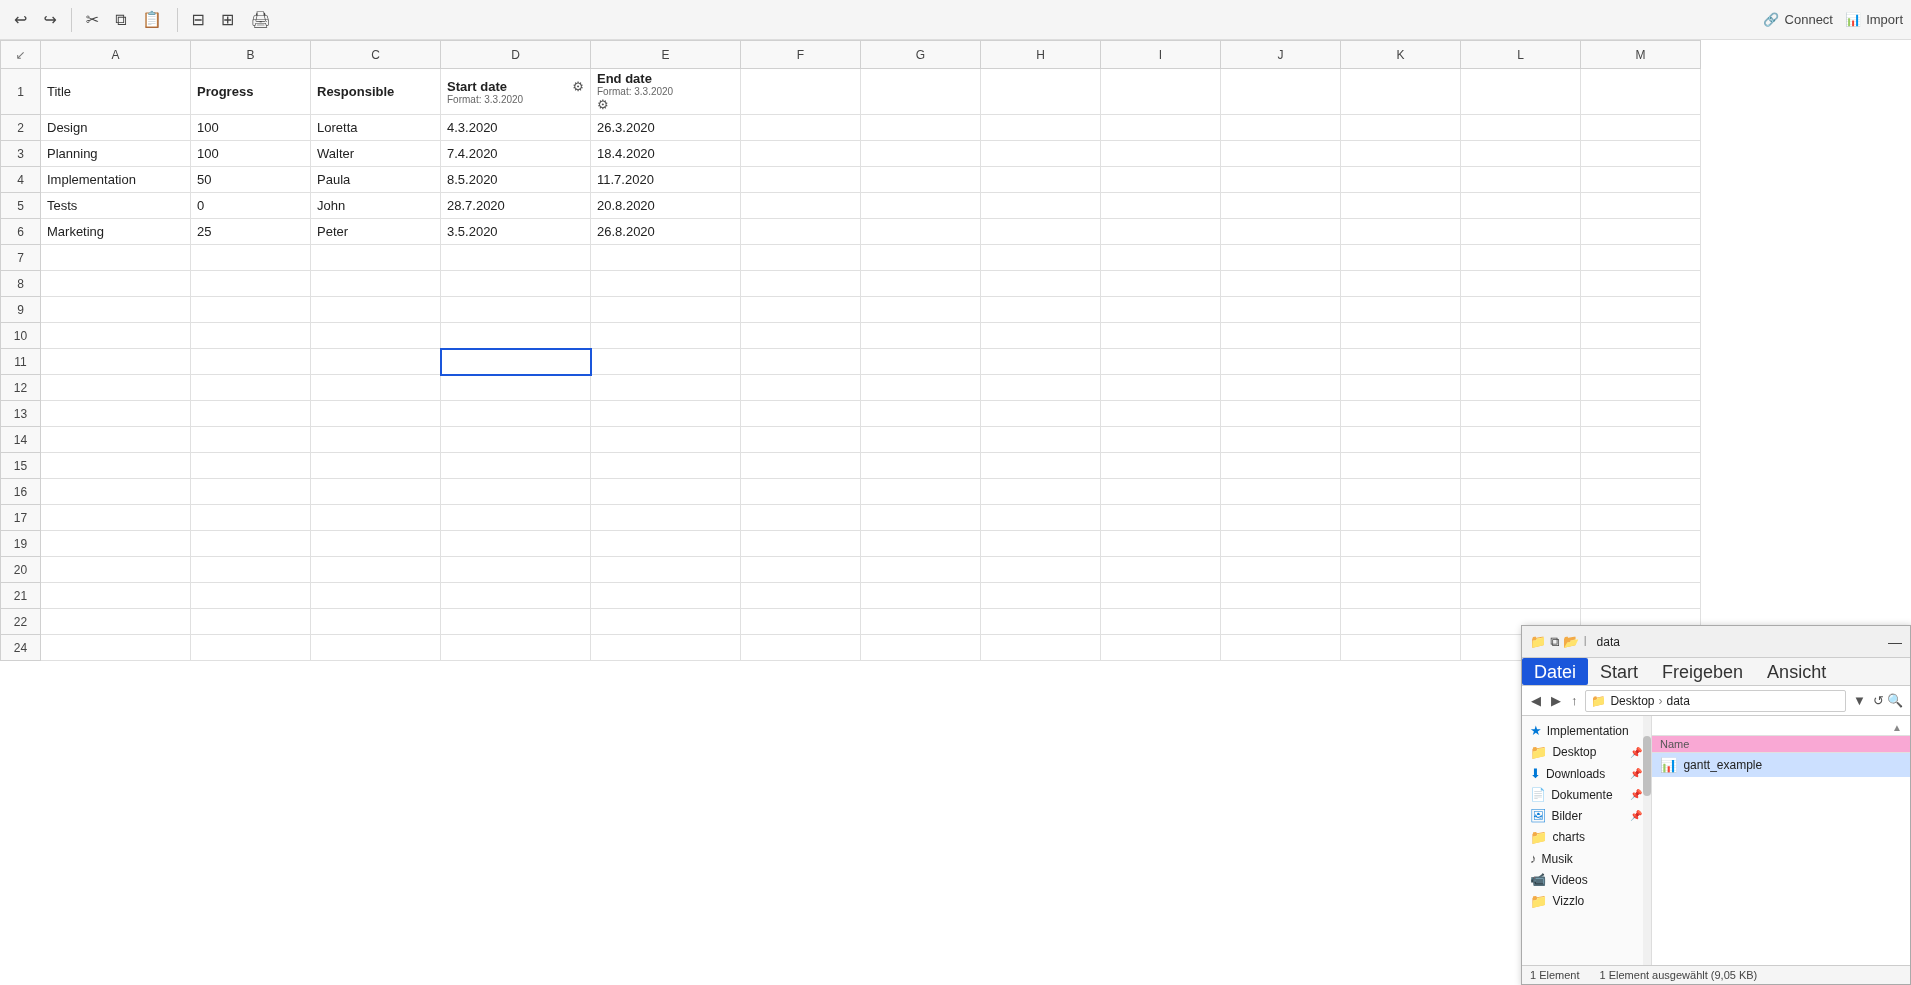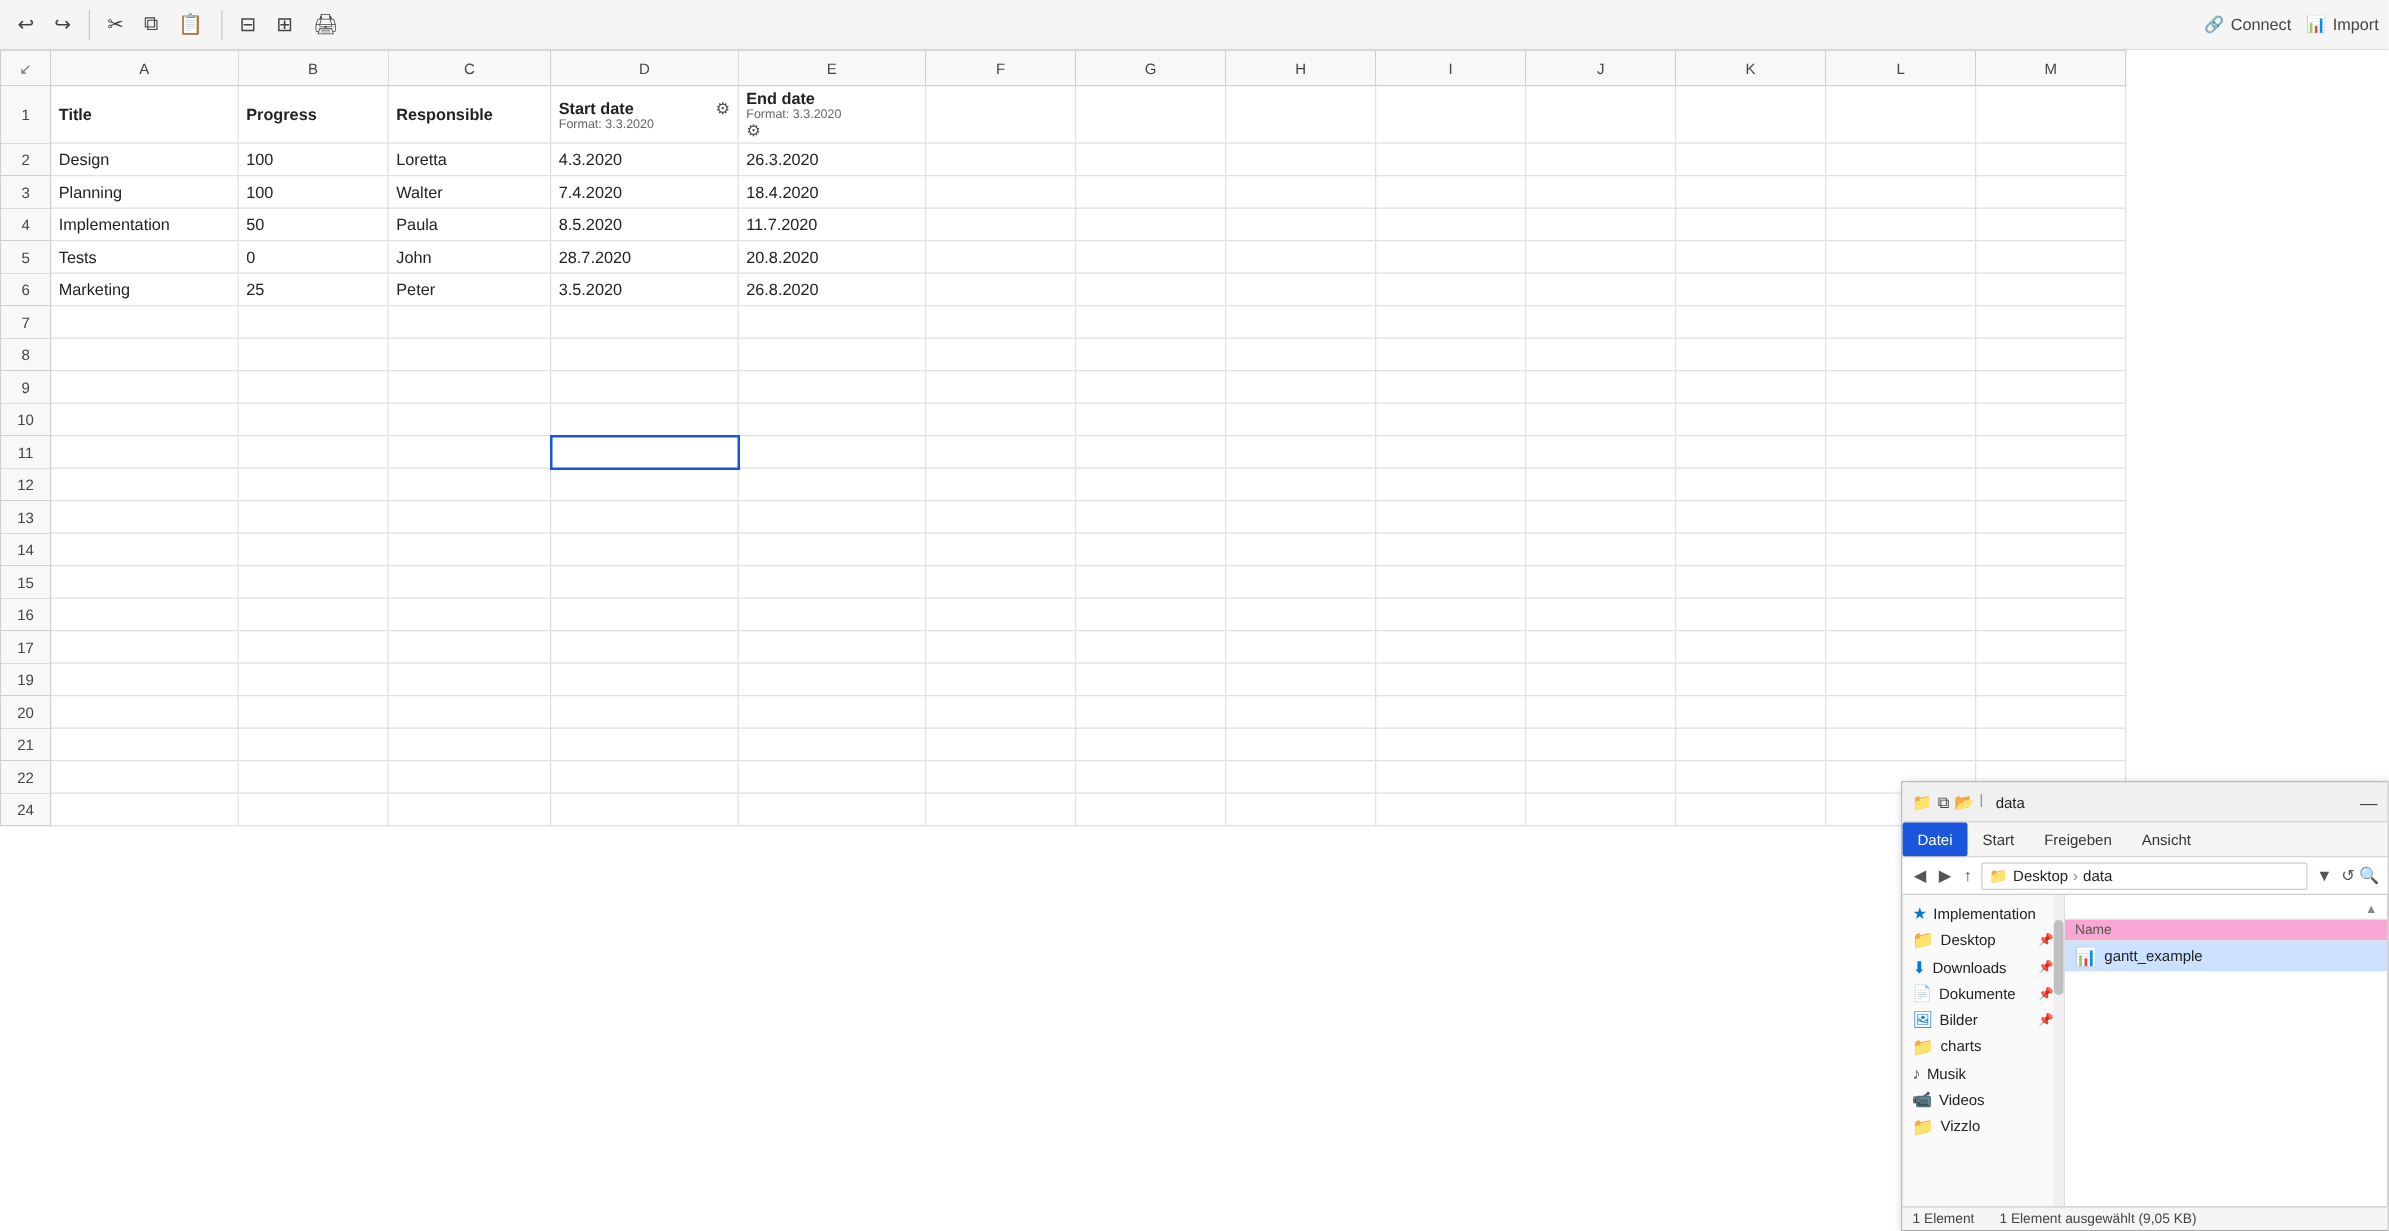--- a/index.html
+++ b/index.html
@@ -193,21 +193,21 @@
     }
 
     .fe-ribbon {
       display: flex;
       background: #f5f5f5;
       border-bottom: 1px solid #ccc;
       height: 28px;
     }
     .fe-ribbon-tab {
       padding: 4px 12px;
-      font-size: 12px;
+      font-size: 18px;
       cursor: pointer;
       color: #333;
       border: none;
       background: none;
     }
     .fe-ribbon-tab.active {
       background: #1a56db;
       color: #fff;
       border-radius: 2px;
     }
@@ -389,21 +389,21 @@
           <th class="col-header">J</th>
           <th class="col-header">K</th>
           <th class="col-header">L</th>
           <th class="col-header">M</th>
         </tr>
       </thead>
       <tbody id="spreadsheet-body">
 
         <tr>
           <td class="row-num">1</td>
-          <td class="cell" style="font-weight:bold;">Title</td>
+          <td class="cell" style="font-weight:normal;">Title</td>
           <td class="cell" style="font-weight:bold;">Progress</td>
           <td class="cell" style="font-weight:bold;">Responsible</td>
           <td class="cell">
             <div class="cell-with-gear" style="display:flex;justify-content:space-between;align-items:flex-start;">
               <div class="cell-header-content">
                 <span class="cell-header-title">Start date</span>
                 <span class="cell-header-format">Format: 3.3.2020</span>
               </div>
               <span style="font-size:13px;color:#555;cursor:pointer;">⚙</span>
             </div>

